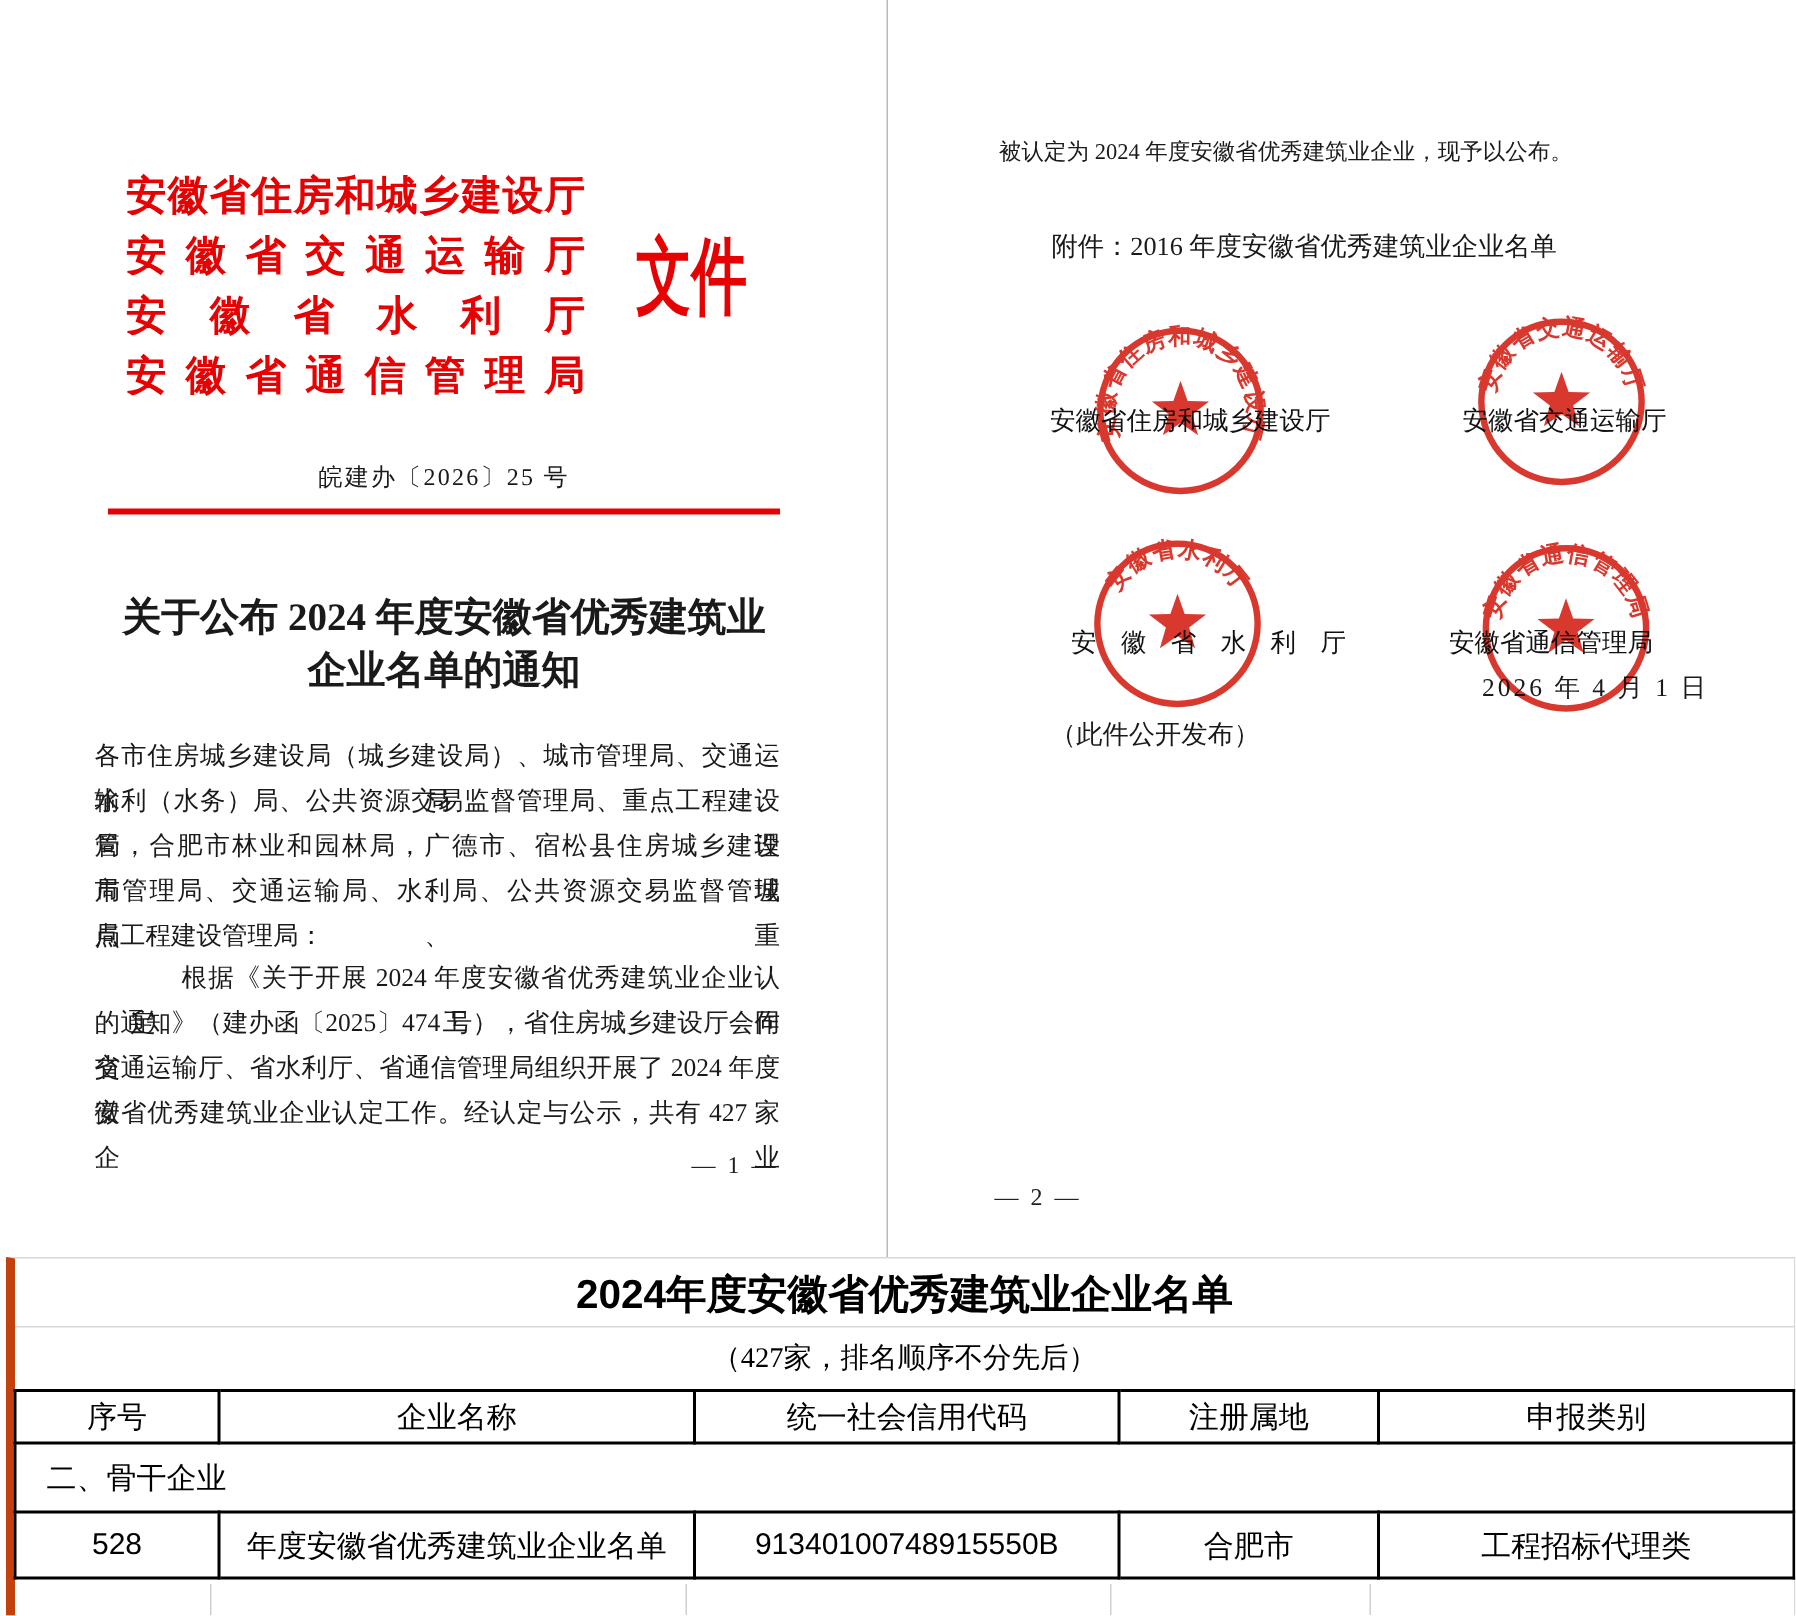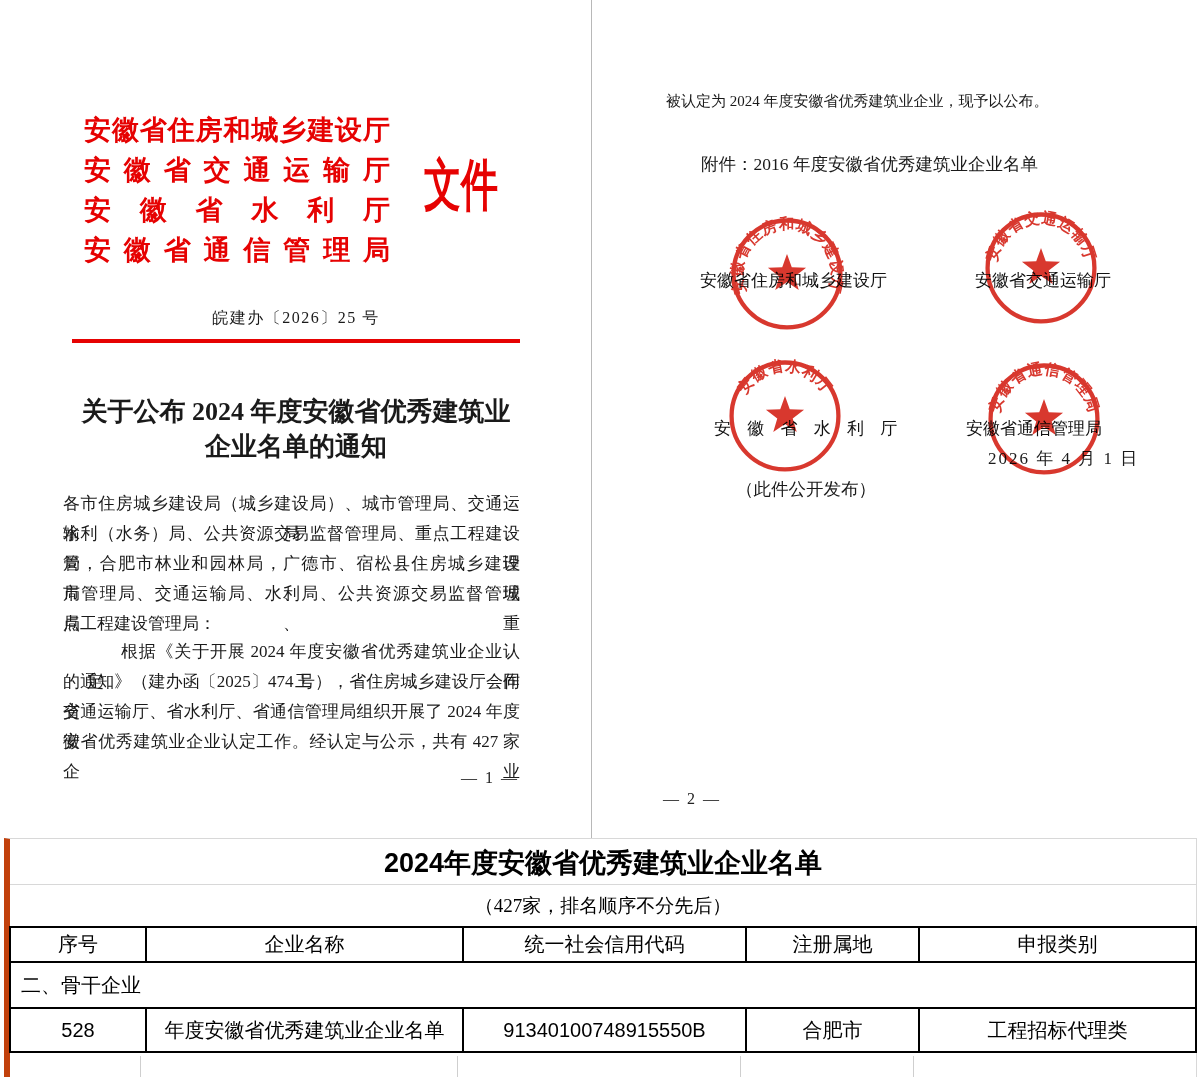--- a/index.html
+++ b/index.html
@@ -27,34 +27,34 @@
   .pgnum{font-size:16px;letter-spacing:2px;color:#222;}
   .pg1{left:450px;top:769px;width:80px;text-align:center;}
   .pg2{left:652px;top:790px;width:80px;text-align:center;}
 
   
   .p2-line1{left:666px;top:92px;width:460px;font-size:15px;}
   .p2-attach{left:701px;top:152px;width:440px;font-size:17.5px;}
   .seal{width:124px;height:124px;z-index:3;mix-blend-mode:multiply;opacity:.93;}
   .seal-label{z-index:2;font-size:17px;color:#111;white-space:nowrap;}
   .seal-date{left:988px;top:447px;font-size:17px;letter-spacing:2px;z-index:2;}
-  .public-note{left:700px;top:477px;font-size:17.5px;margin-left:36px;}
+  .public-note{left:700px;top:477px;font-size:17.5px;}
 
   
   .sheet{left:4px;top:838px;width:1186px;height:239px;
          border-top:1px solid #d8d8d8;border-left:6px solid #c2410c;border-right:1px solid #d8d8d8;
          font-family:"Liberation Sans","DejaVu Sans",sans-serif;}
   .sheet-title{position:absolute;left:0;top:0;width:100%;height:45px;line-height:48px;text-align:center;
          font-size:27px;font-weight:bold;border-bottom:1px solid #d8d8d8;color:#000;}
   .sheet-sub{position:absolute;left:0;top:46px;width:100%;height:40px;line-height:42px;text-align:center;
          font-size:19px;font-family:"Liberation Serif","DejaVu Serif",serif;color:#000;}
   table.ent{position:absolute;left:-1px;top:87px;border-collapse:collapse;table-layout:fixed;width:1188px;background:#fff;}
   table.ent td{border:2px solid #000;text-align:center;font-size:20px;color:#000;padding:0;overflow:hidden;white-space:nowrap;}
   tr.hdr td{height:33px;}
-  tr.sect td{height:44px;text-align:left;padding-left:10px;}
+  tr.sect td{height:44px;text-align:left;padding-left:20px;}
   tr.datarow td{height:42px;}
   .partial-row{left:4px;top:1056px;width:1186px;height:21px;}
   .partial-row .vline{position:absolute;top:0;width:1px;height:21px;background:#cfcfcf;}
 
   .seal-ring{font-size:16px;letter-spacing:1px;font-weight:bold;}
 </style>
 </head>
 <body>
 
 <div id="canvas">

